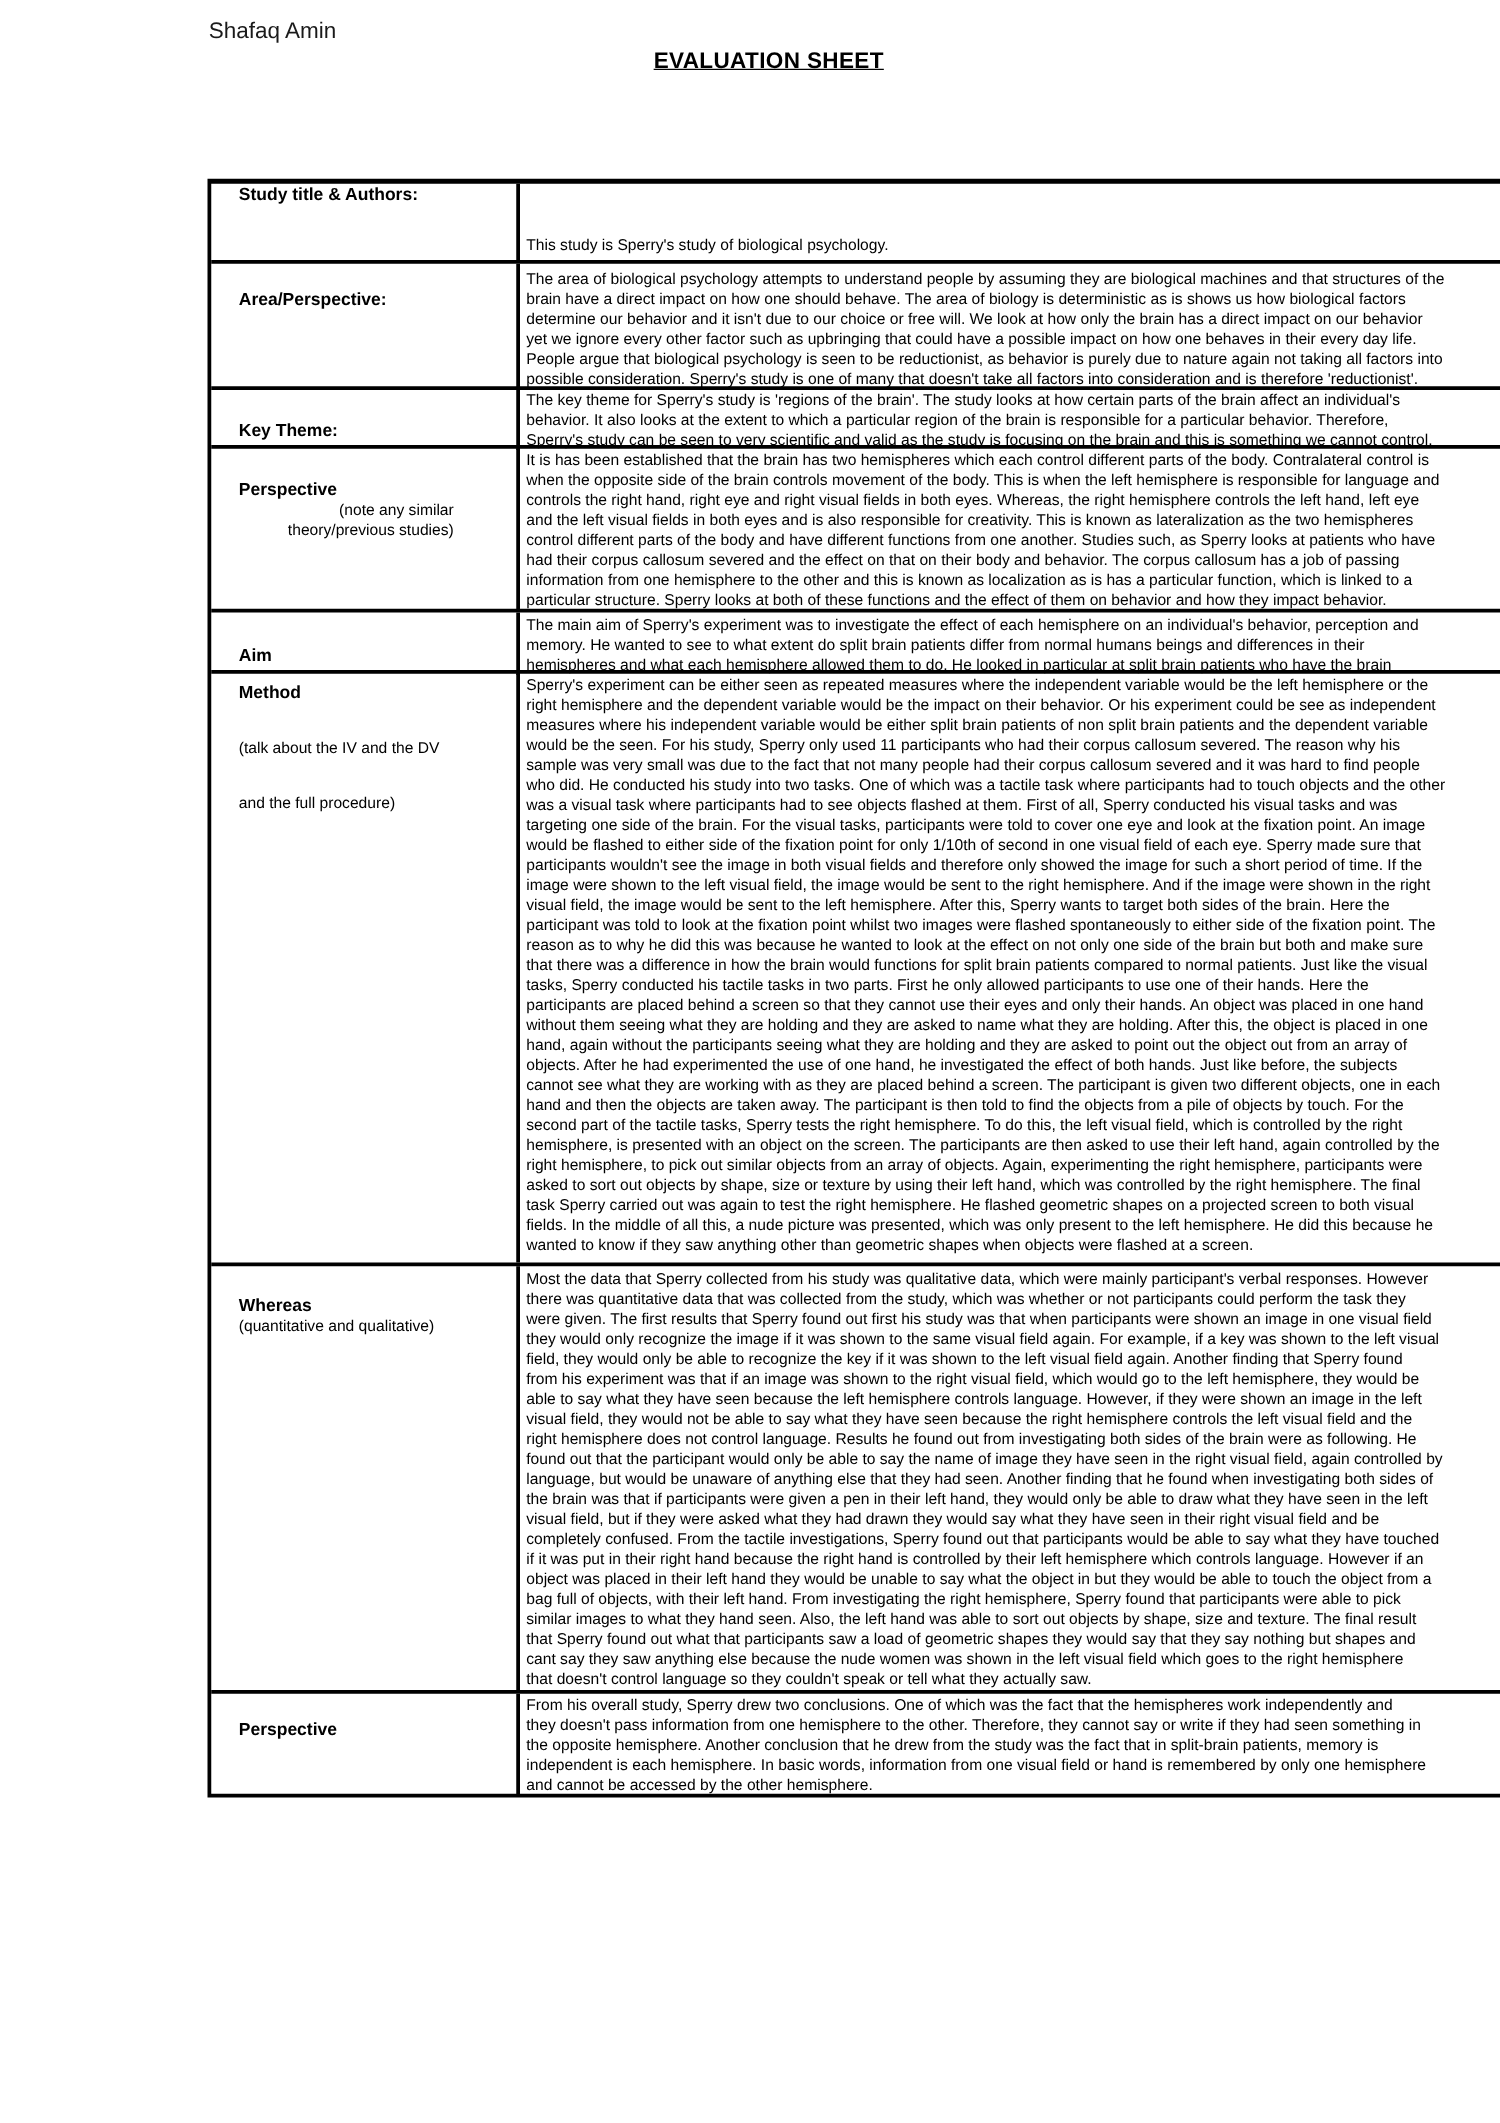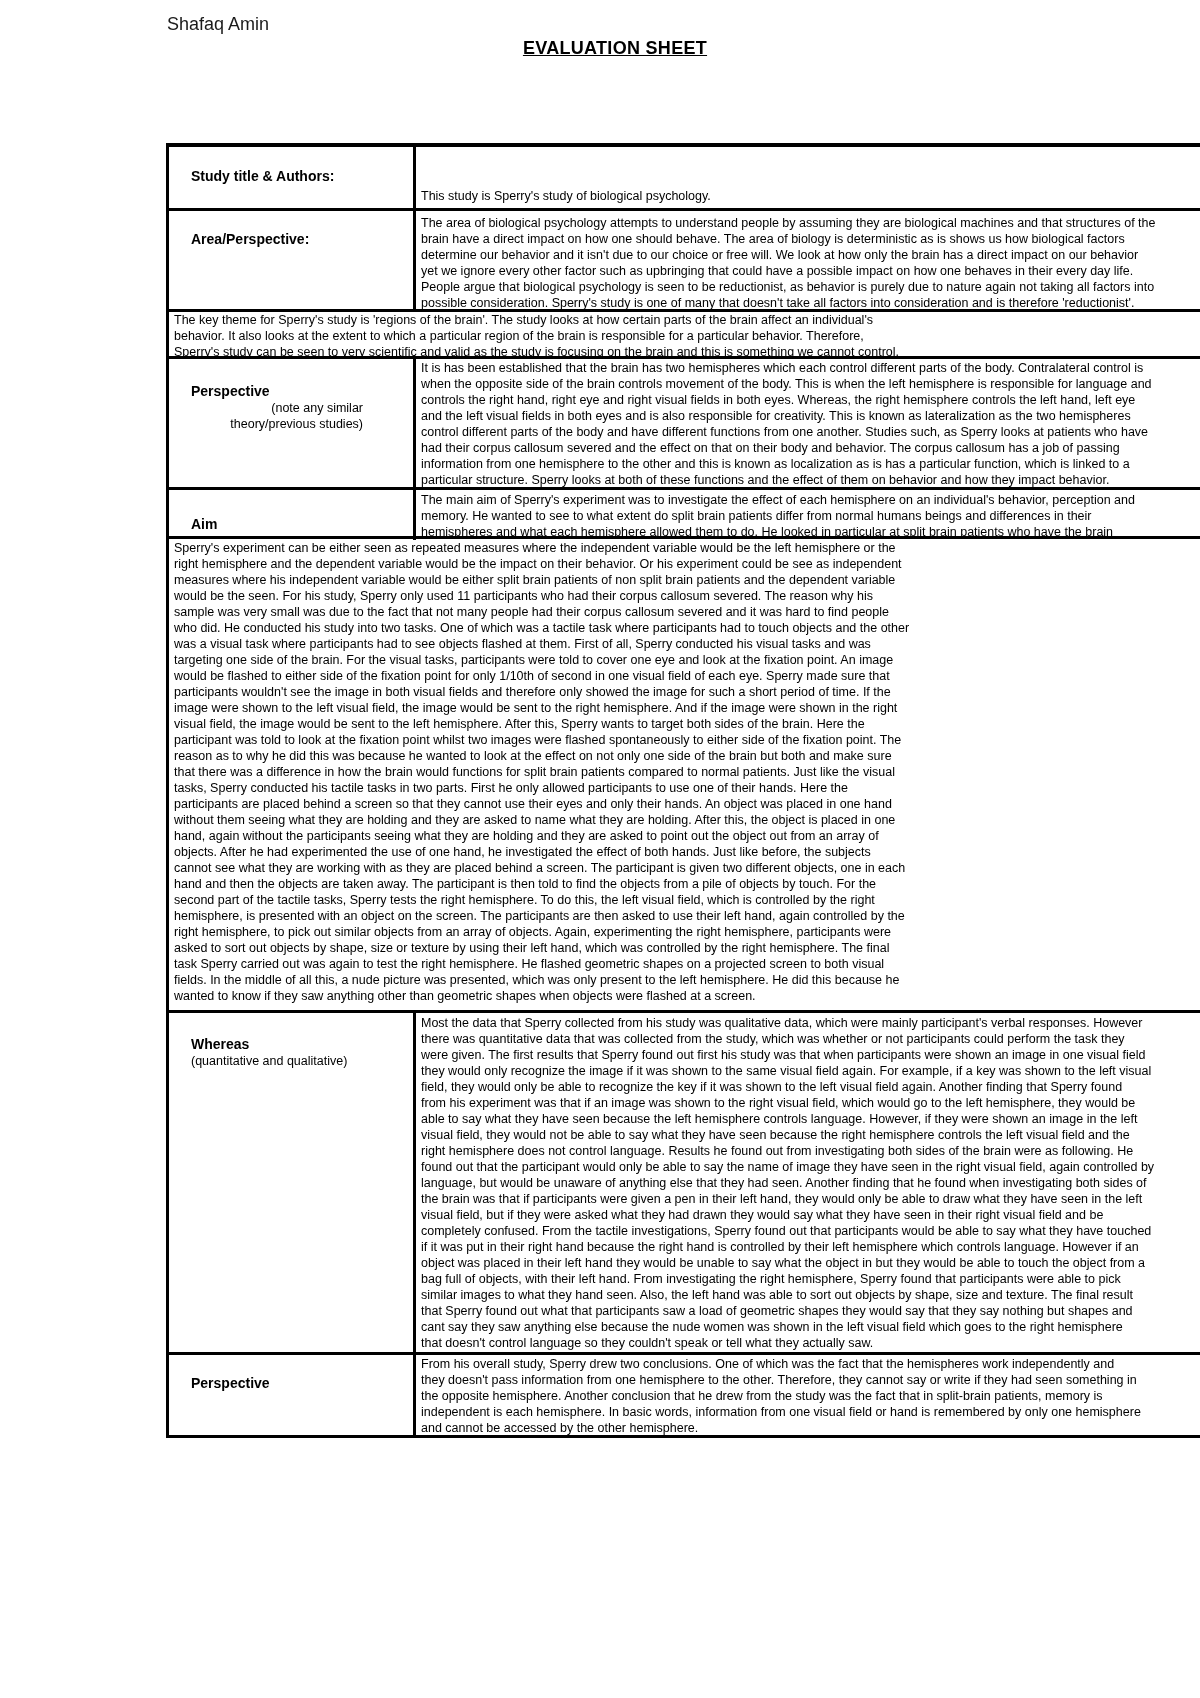--- a/index.html
+++ b/index.html
@@ -45,21 +45,21 @@
   
   .r-study-title{height:64px}
   .r-area{height:101px}
   .r-key-theme{height:47px}
   .r-background{height:131px}
   .r-aim{height:49px}
   .r-method{height:474px}
   .r-results{height:342px}
   .r-conclusions{height:80px}
   
-  .lab-study-title{justify-content:flex-end;padding-bottom:23px}
+  .lab-study-title{justify-content:flex-start;padding-bottom:8px}
   .lab-area{padding-top:20px}
   .lab-key-theme{justify-content:flex-end;padding-bottom:7px}
   .lab-background{padding-top:24px}
   .lab-background .sub{text-align:right;padding-right:50px}
   .lab-aim{justify-content:flex-end;padding-bottom:7px}
   .lab-method{padding-top:6px}
   .lab-method .sub{margin-top:28px}
   .lab-results{padding-top:23px}
   .lab-conclusions{padding-top:20px}
   
@@ -97,20 +97,23 @@
       <div class="cont cont-area">
         <div class="tline">The area of biological psychology attempts to understand people by assuming they are biological machines and that structures of the</div>
         <div class="tline">brain have a direct impact on how one should behave. The area of biology is deterministic as is shows us how biological factors</div>
         <div class="tline">determine our behavior and it isn't due to our choice or free will. We look at how only the brain has a direct impact on our behavior</div>
         <div class="tline">yet we ignore every other factor such as upbringing that could have a possible impact on how one behaves in their every day life.</div>
         <div class="tline">People argue that biological psychology is seen to be reductionist, as behavior is purely due to nature again not taking all factors into</div>
         <div class="tline">possible consideration. Sperry's study is one of many that doesn't take all factors into consideration and is therefore 'reductionist'.</div>
       </div>
     </div>
     <div class="trow r-key-theme">
+      <div class="lab lab-key-theme">
+        <div>Key Theme:</div>
+      </div>
       <div class="cont cont-key-theme">
         <div class="tline">The key theme for Sperry's study is 'regions of the brain'. The study looks at how certain parts of the brain affect an individual's</div>
         <div class="tline">behavior. It also looks at the extent to which a particular region of the brain is responsible for a particular behavior. Therefore,</div>
         <div class="tline">Sperry's study can be seen to very scientific and valid as the study is focusing on the brain and this is something we cannot control.</div>
       </div>
     </div>
     <div class="trow r-background">
       <div class="lab lab-background">
         <div>Perspective</div>
         <div class="sub">(note any similar</div>
@@ -131,20 +134,25 @@
       <div class="lab lab-aim">
         <div>Aim</div>
       </div>
       <div class="cont cont-aim">
         <div class="tline">The main aim of Sperry's experiment was to investigate the effect of each hemisphere on an individual's behavior, perception and</div>
         <div class="tline">memory. He wanted to see to what extent do split brain patients differ from normal humans beings and differences in their</div>
         <div class="tline">hemispheres and what each hemisphere allowed them to do. He looked in particular at split brain patients who have the brain</div>
       </div>
     </div>
     <div class="trow r-method">
+      <div class="lab lab-method">
+        <div>Method</div>
+        <div class="sub">(talk about the IV and the DV</div>
+        <div class="sub sub-cont">and the full procedure)</div>
+      </div>
       <div class="cont cont-method">
         <div class="tline">Sperry's experiment can be either seen as repeated measures where the independent variable would be the left hemisphere or the</div>
         <div class="tline">right hemisphere and the dependent variable would be the impact on their behavior. Or his experiment could be see as independent</div>
         <div class="tline">measures where his independent variable would be either split brain patients of non split brain patients and the dependent variable</div>
         <div class="tline">would be the seen. For his study, Sperry only used 11 participants who had their corpus callosum severed. The reason why his</div>
         <div class="tline">sample was very small was due to the fact that not many people had their corpus callosum severed and it was hard to find people</div>
         <div class="tline">who did. He conducted his study into two tasks. One of which was a tactile task where participants had to touch objects and the other</div>
         <div class="tline">was a visual task where participants had to see objects flashed at them. First of all, Sperry conducted his visual tasks and was</div>
         <div class="tline">targeting one side of the brain. For the visual tasks, participants were told to cover one eye and look at the fixation point. An image</div>
         <div class="tline">would be flashed to either side of the fixation point for only 1/10th of second in one visual field of each eye. Sperry made sure that</div>

